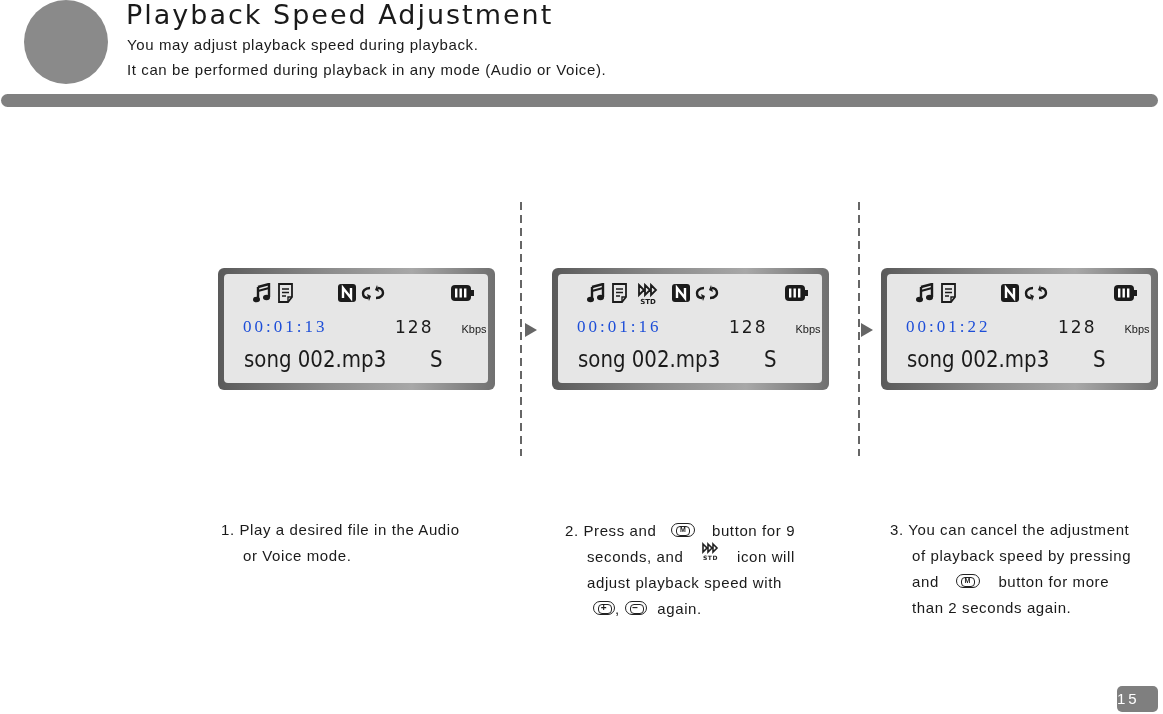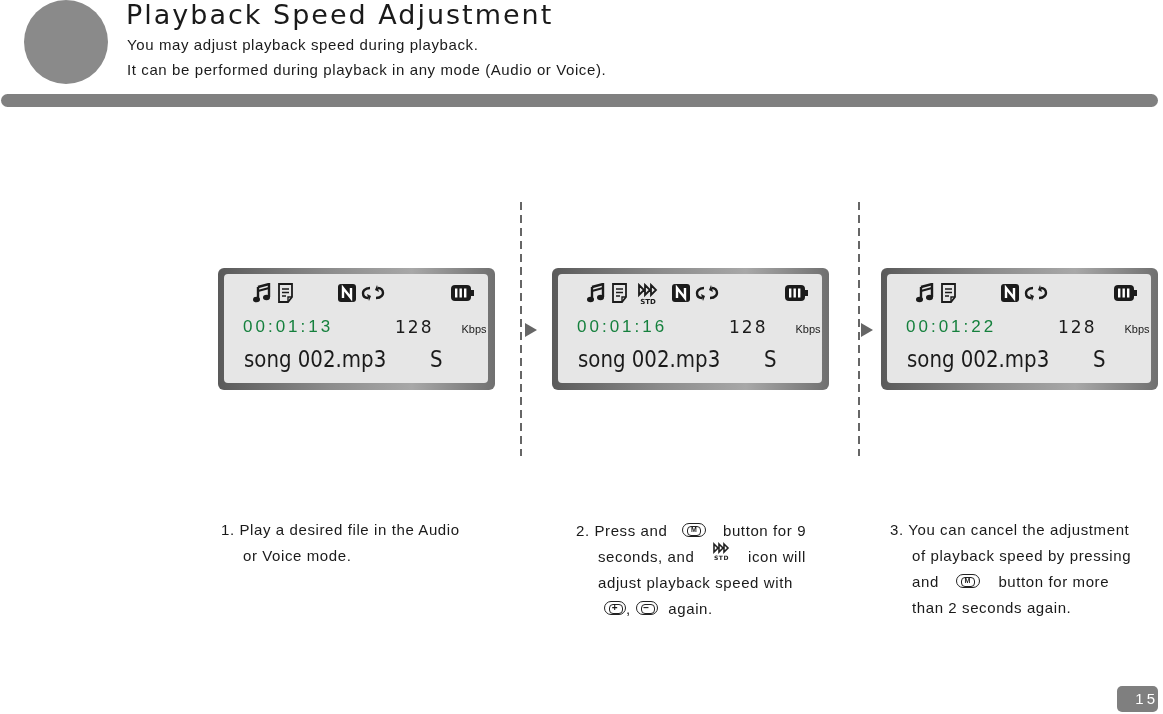--- a/index.html
+++ b/index.html
@@ -42,22 +42,22 @@
     background: linear-gradient(to right, #5a5a5a, #8c8c8c 40%, #a8a8a8 70%, #707070);
     padding: 6px 7px 7px 6px;
   }
   .lcd-screen {
     position: relative; width: 100%; height: 100%;
     background: #e6e6e6; border-radius: 4px;
   }
   .lcd-icons { position: absolute; left: 29px; top: 9px; height: 22px; width: 230px; }
   .lcd-icons > span { position: absolute; top: 0; display: block; }
   .lcd-time {
-    position: absolute; left: 19px; top: 43px; font-family: Liberation Sans, sans-serif;
-    font-size: 17px; letter-spacing: 3px; color: #15803d;
+    position: absolute; left: 19px; top: 43px; font-family: Liberation Serif, serif;
+    font-size: 17px; letter-spacing: 3px; color: #1d4ed8;
   }
   .lcd-bitrate {
     position: absolute; left: 171px; top: 43px; font-family: "DejaVu Sans", sans-serif;
     font-size: 17px; letter-spacing: 2px; color: #1b1b1b;
   }
   .lcd-bitrate .unit { font-size: 11px; letter-spacing: 0; font-family: "Liberation Sans", sans-serif; padding-left: 28px; }
   .lcd-song {
     position: absolute; left: 20px; top: 72px; font-family: "DejaVu Sans", sans-serif;
     font-size: 23px; color: #1b1b1b; letter-spacing: 0; transform: scaleX(0.86); transform-origin: left;
     white-space: nowrap;
@@ -86,21 +86,21 @@
   .btn-icon .glyph {
     position: absolute; left: 0; right: 0; top: 0; text-align: center;
     font-size: 7px; line-height: 11px; font-weight: bold; z-index: 1;
   }
   .btn-icon.pm { width: 22px; }
   .btn-icon.pm .glyph { font-size: 10px; line-height: 11px; }
 
   .page-number {
     position: absolute; left: 1117px; top: 686px; width: 41px; height: 26px;
     background: #7f7f7f; border-radius: 5px; color: #fff; font-size: 15px;
-    text-align: right; line-height: 26px; letter-spacing: 3px;
+    text-align: left; line-height: 26px; letter-spacing: 3px;
   }
 </style>
 </head>
 <body>
 
 <div class="header-circle"></div>
 <div class="page-title">Playback Speed Adjustment</div>
 <div class="subtitle l1">You may adjust playback speed during playback.</div>
 <div class="subtitle l2">It can be performed during playback in any mode (Audio or Voice).</div>
 <div class="header-bar"></div>
@@ -264,21 +264,21 @@
     <div class="lcd-song">song 002.mp3</div>
     <div class="lcd-mode">S</div>
   </div>
 </div>
 
 <div class="step-text" style="left:221px; top:517px;">
   <span class="line">1. Play a desired file in the Audio</span>
   <span class="line indent">or Voice mode.</span>
 </div>
 
-<div class="step-text" style="left:565px; top:518px;margin-left:11px;">
+<div class="step-text" style="left:565px; top:518px;">
   <span class="line">
     <span>2. Press and</span>
     <span class="btn-icon" style="margin:0 12px 0 10px;"><span class="glyph">M</span></span>
     <span>button for 9</span>
   </span>
   <span class="line indent">
     <span>seconds, and</span>
     <span style="display:inline-block; vertical-align:middle; margin:0 12px 0 14px; position:relative; top:-2px;">
       <svg width="18" height="20" viewBox="0 0 18 20">
           <path d="M1 2 L5 6 L1 10 Z M6 2 L10 6 L6 10 Z M11 2 L15 6 L11 10 Z" fill="none" stroke="#222" stroke-width="1.6"></path>

